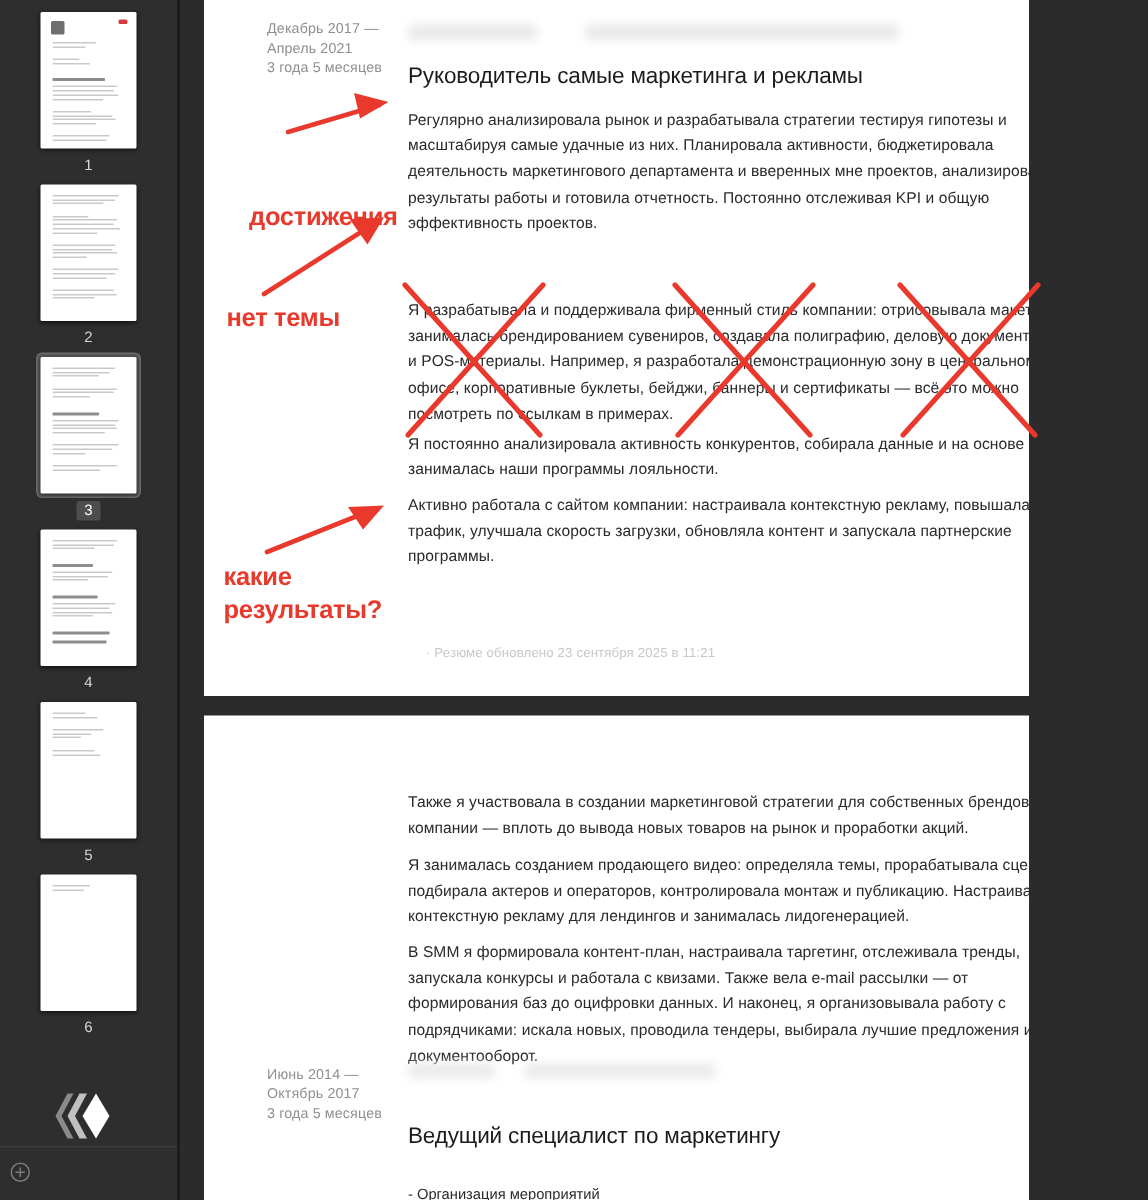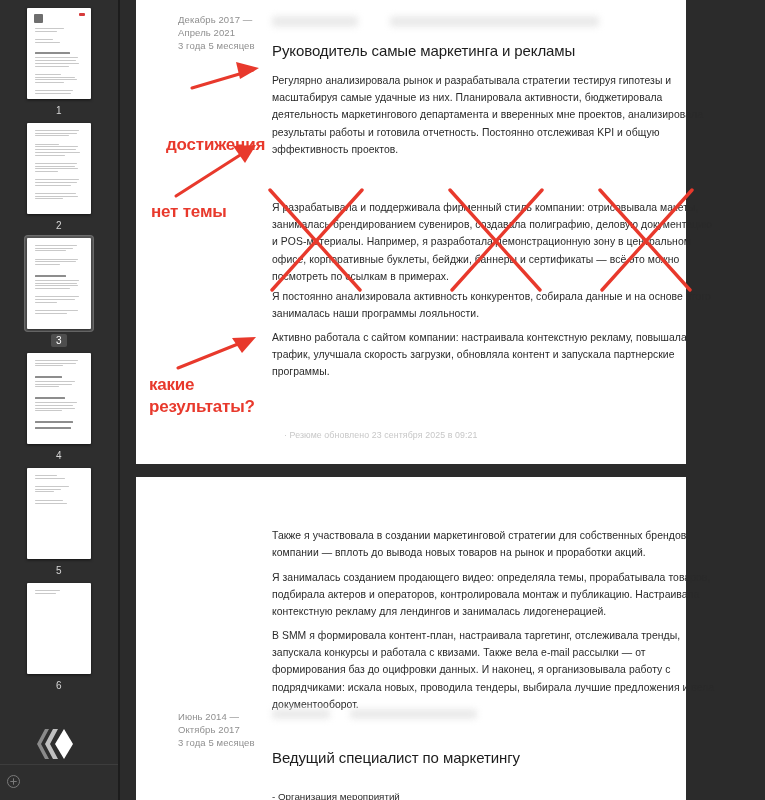--- a/index.html
+++ b/index.html
@@ -421,30 +421,30 @@
         <div class="redact" style="left:136px; top:16px; width:86px; height:11px;"></div>
         <div class="redact" style="left:254px; top:16px; width:209px; height:11px;"></div>
 
         <div class="job-title" style="top:42px">Руководитель самые маркетинга и рекламы</div>
 
         <div class="body-par" style="top:72px">Регулярно анализировала рынок и разрабатывала стратегии тестируя гипотезы и масштабируя самые удачные из них. Планировала активности, бюджетировала деятельность маркетингового департамента и вверенных мне проектов, анализировала результаты работы и готовила отчетность. Постоянно отслеживая KPI и общую эффективность проектов.</div>
         <div class="body-par" style="top:199px">Я разрабатывала и поддерживала фирменный стиль компании: отрисовывала макеты, занималась брендированием сувениров, создавала полиграфию, деловую документацию и POS-материалы. Например, я разработала демонстрационную зону в центральном офисе, корпоративные буклеты, бейджи, баннеры и сертификаты — всё это можно посмотреть по ссылкам в примерах.</div>
         <div class="body-par" style="top:288px">Я постоянно анализировала активность конкурентов, собирала данные и на основе этого занималась наши программы лояльности.</div>
         <div class="body-par" style="top:329px">Активно работала с сайтом компании: настраивала контекстную рекламу, повышала трафик, улучшала скорость загрузки, обновляла контент и запускала партнерские программы.</div>
 
-        <div class="updated-note" style="top:430px">· Резюме обновлено 23 сентября 2025 в 09:21</div>
+        <div class="updated-note" style="top:430px">· Резюме обновлено 23 сентября 2025 в 11:21</div>
       </div>
     </div>
 
     <div id="page-gap"></div>
 
     <div class="pdf-page" id="page-b">
       <div class="page-inner">
         <div class="body-par" style="top:50px">Также я участвовала в создании маркетинговой стратегии для собственных брендов компании — вплоть до вывода новых товаров на рынок и проработки акций.</div>
-        <div class="body-par" style="top:92px">Я занималась созданием продающего видео: определяла темы, прорабатывала товаров, подбирала актеров и операторов, контролировала монтаж и публикацию. Настраивала контекстную рекламу для лендингов и занималась лидогенерацией.</div>
+        <div class="body-par" style="top:92px">Я занималась созданием продающего видео: определяла темы, прорабатывала сценарии, подбирала актеров и операторов, контролировала монтаж и публикацию. Настраивала контекстную рекламу для лендингов и занималась лидогенерацией.</div>
         <div class="body-par" style="top:150px">В SMM я формировала контент-план, настраивала таргетинг, отслеживала тренды, запускала конкурсы и работала с квизами. Также вела e-mail рассылки — от формирования баз до оцифровки данных. И наконец, я организовывала работу с подрядчиками: искала новых, проводила тендеры, выбирала лучшие предложения и вела документооборот.</div>
 
         <div class="meta-col" style="top:233px">
           <div>Июнь 2014 —</div>
           <div>Октябрь 2017</div>
           <div>3 года 5 месяцев</div>
         </div>
 
         <div class="redact" style="left:136px; top:232px; width:58px; height:10px;"></div>
         <div class="redact" style="left:214px; top:232px; width:127px; height:10px;"></div>

